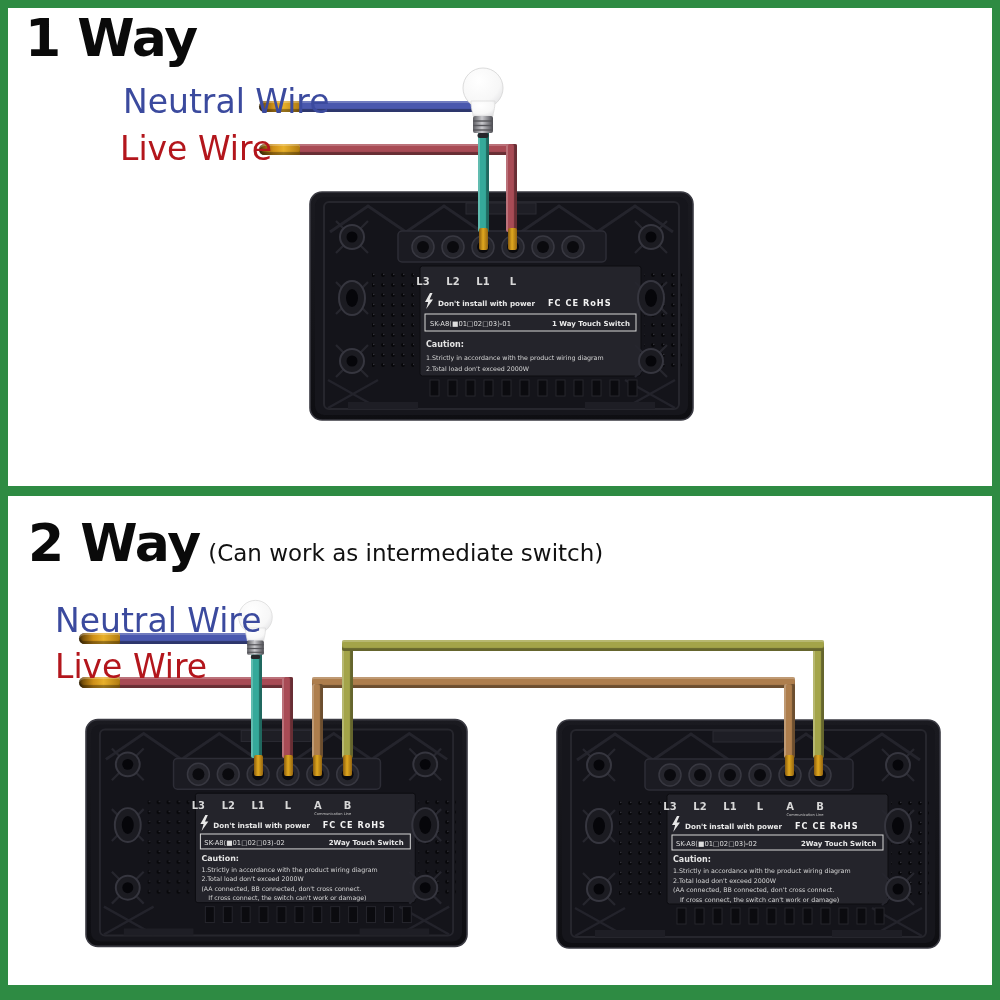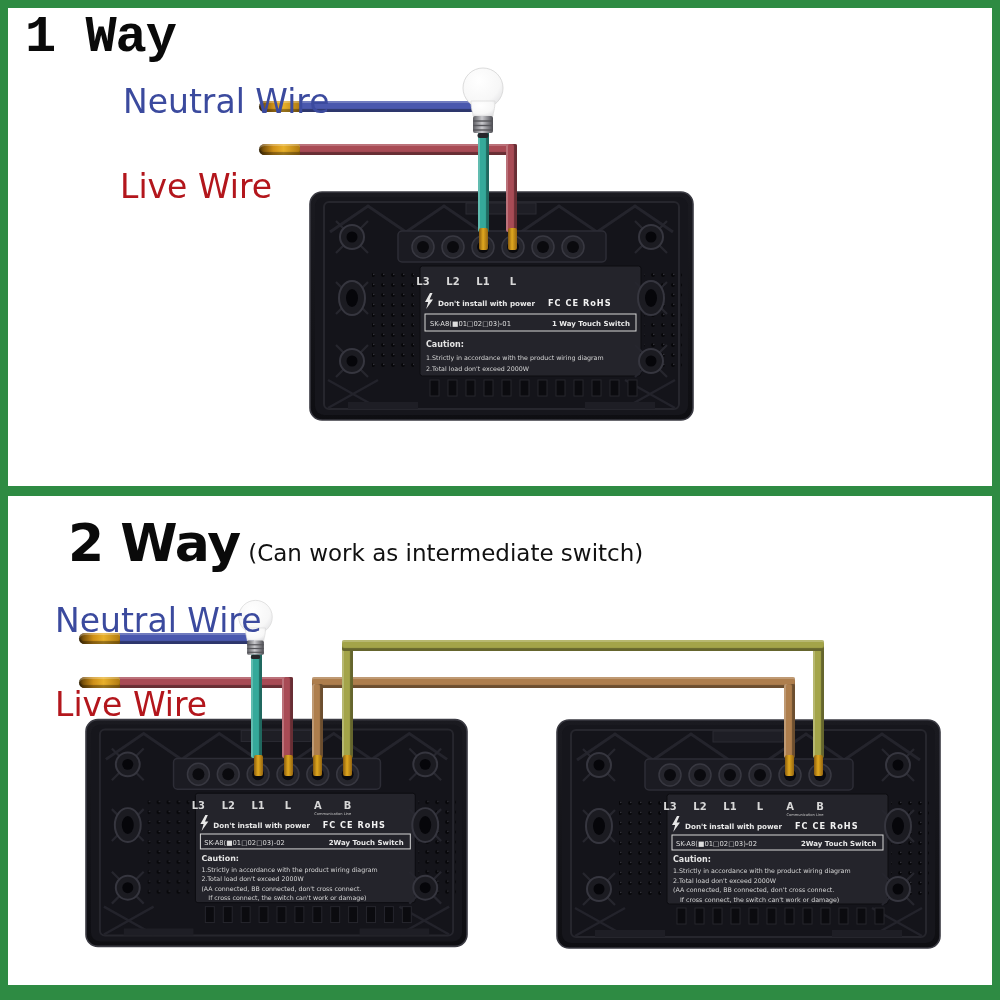--- a/index.html
+++ b/index.html
@@ -6,21 +6,21 @@
   #canvas{position:relative;width:1000px;height:1000px;background:#ffffff;overflow:hidden;
           font-family:"DejaVu Sans","Liberation Sans",sans-serif;}
   .abs{position:absolute;}
   
   .frame{position:absolute;background:#2e8b43;}
   
   .title{position:absolute;font-weight:bold;color:#0a0a0a;font-size:52px;letter-spacing:-1px;line-height:1;}
   .subtitle{font-size:23px;font-weight:400;letter-spacing:0;color:#111;margin-left:8px;}
   .wire-label{position:absolute;font-size:33px;line-height:1;}
   .neutral{color:#3b4a9e;}
-  .live{color:#b3161c;margin-top:38px;}
+  .live{color:#b3161c;}
   
   .wire{position:absolute;border-radius:2px;}
   .wire.h{box-shadow:inset 0 2px 0 rgba(255,255,255,.22), inset 0 -3px 1px rgba(0,0,0,.38);}
   .wire.v{box-shadow:inset 2px 0 0 rgba(255,255,255,.22), inset -3px 0 1px rgba(0,0,0,.38);}
   .c-blue{background:#4a58ae;}
   .c-red{background:#a84b55;}
   .c-teal{background:#35a99a;}
   .c-olive{background:#a3a449;}
   .c-brown{background:#ae7e4d;}
   .tip-h{position:absolute;height:11px;
@@ -140,21 +140,21 @@
             <rect x="284" y="190" width="9" height="16"></rect>
           <rect x="302" y="190" width="9" height="16"></rect>
             <rect x="320" y="190" width="9" height="16"></rect>
         </g>
         <rect x="40" y="212" width="70" height="7" fill="#1e1e25"></rect>
         <rect x="277" y="212" width="70" height="7" fill="#1e1e25"></rect>
       </g>
     </defs>
   </svg>
 
-  <div class="title" style="left:25px;top:12px;font-family:Liberation Mono, monospace;">1 Way</div>
+  <div class="title" style="left:25px;top:12px;">1 Way</div>
 
   <svg class="switch" style="left:308px;top:190px;" width="387" height="232" viewBox="0 0 387 232">
     <use href="#sw-body"></use>
     <text class="t-term" x="115" y="95">L3</text>
     <text class="t-term" x="145" y="95">L2</text>
     <text class="t-term" x="175" y="95">L1</text>
     <text class="t-term" x="205" y="95">L</text>
     <use href="#bolt" x="117" y="103" fill="#e8e8e8"></use>
     <text class="t-warn" x="130" y="116">Don't install with power</text>
     <text class="t-cert" x="240" y="116">FC  CE  RoHS</text>
@@ -175,21 +175,21 @@
   <div class="fer-v" style="left:479px;top:228px;height:22px;"></div>
   <div class="fer-v" style="left:508px;top:228px;height:22px;"></div>
 
   <svg class="abs" style="left:461px;top:64px;" width="44" height="74" viewBox="-22 -24 44 74">
       <use href="#bulb-shape"></use>
     </svg>
 
   <div class="wire-label neutral" style="left:123px;top:85px;">Neutral Wire</div>
   <div class="wire-label live" style="left:120px;top:132px;">Live Wire</div>
 
-  <div class="title" style="left:28px;top:517px;margin-left:40px;">
+  <div class="title" style="left:28px;top:517px;">
     <span>2 Way</span><span class="subtitle">(Can work as intermediate switch)</span>
   </div>
 
   <svg class="switch" style="left:84px;top:717px;" width="385" height="232" viewBox="0 0 387 232">
     <use href="#sw-body"></use>
     <text class="t-term" x="115" y="92">L3</text>
     <text class="t-term" x="145" y="92">L2</text>
     <text class="t-term" x="175" y="92">L1</text>
     <text class="t-term" x="205" y="92">L</text>
     <text class="t-term" x="235" y="92">A</text>

